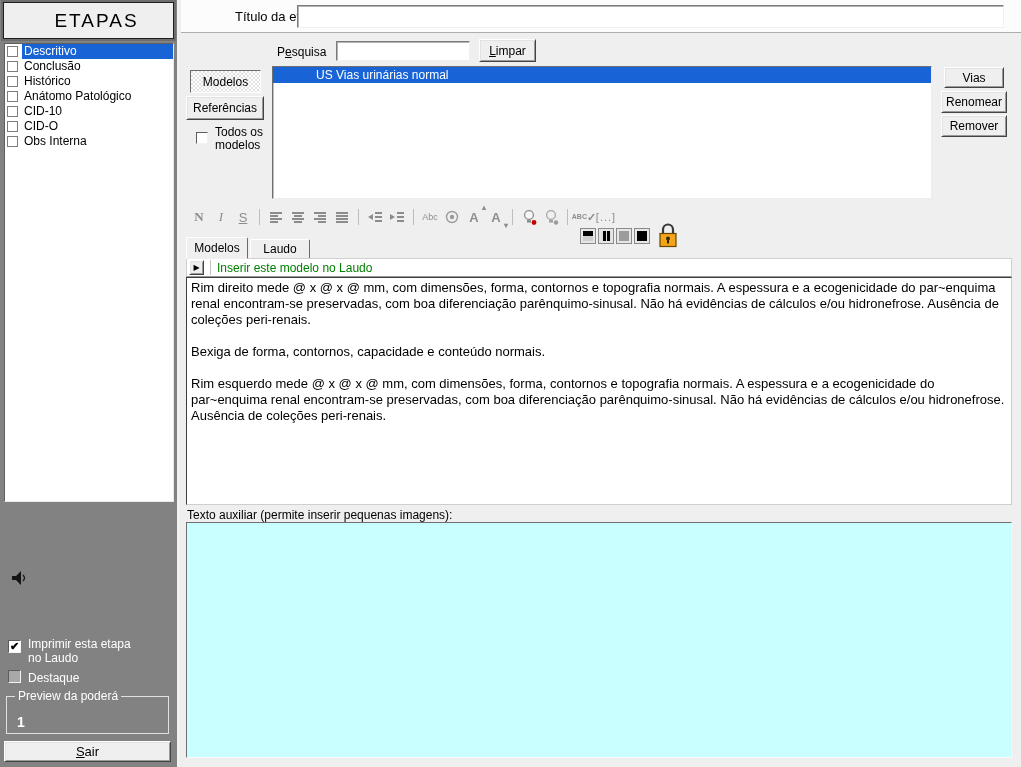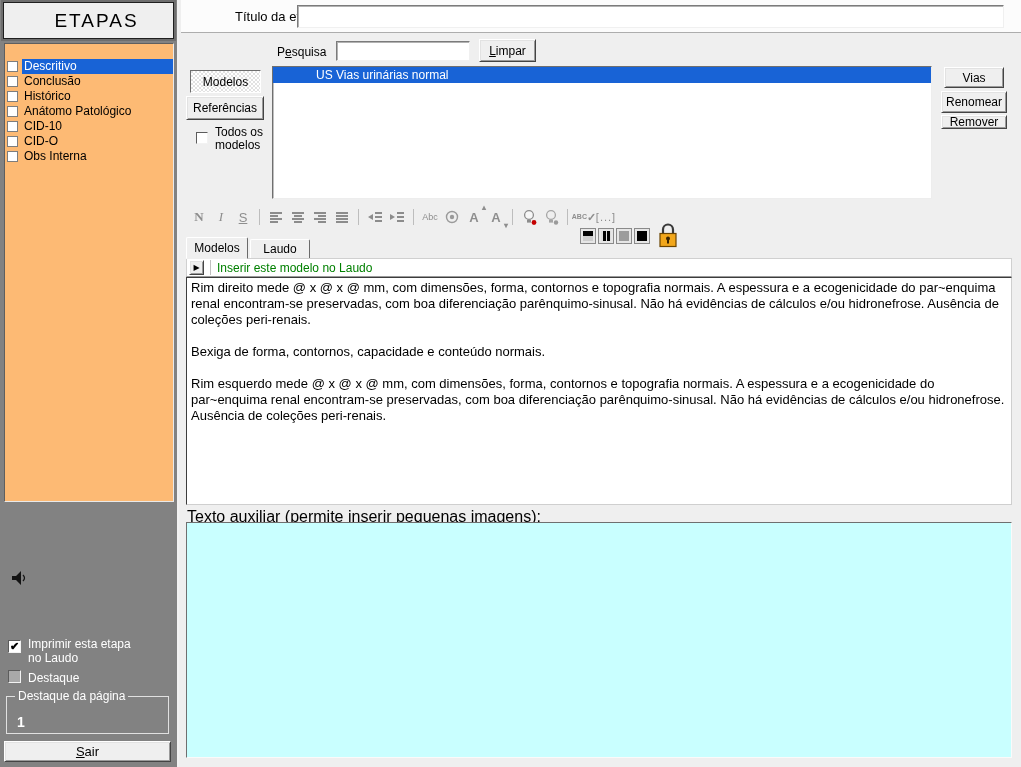--- a/index.html
+++ b/index.html
@@ -19,22 +19,22 @@
   
   .top-ticks { left:346px; top:0; width:666px; height:3px;
     background:repeating-linear-gradient(90deg,#d4d4d4 0 7px,#fbfbfb 7px 14px); }
   .top-frag { top:0; height:4px; background:repeating-linear-gradient(90deg,#bdbdbd 0 5px,#8f8f8f 5px 10px); }
 
   
   #sidebar { left:0; top:0; width:179px; height:767px; background:#828282; border-right:2px solid #f2f2f2; }
   .etapas-box { left:3px; top:2px; width:171px; height:37px; background:#efefef;
     border:1px solid #1f1f1f; box-shadow:0 0 0 2px #6e6e6e; display:flex; align-items:center; justify-content:center; }
   .etapas-title { font-size:19px; letter-spacing:2px; color:#000;margin-left:16px; }
-  .etapas-list { left:4px; top:43px; width:170px; height:459px; background:#fdba74;
-    border:1px solid; border-color:#5f5f5f #e9e9e9 #e9e9e9 #5f5f5f; padding-top:15px; }
+  .etapas-list { left:4px; top:43px; width:170px; height:459px; background:#ffffff;
+    border:1px solid; border-color:#5f5f5f #e9e9e9 #e9e9e9 #5f5f5f; padding-top:0; }
   .etapa-row { height:15px; display:flex; align-items:center; padding-left:2px; }
   .cb-small { width:11px; height:11px; background:#fff; border:1px solid #7d7d7d; margin-right:4px; flex:none; }
   .etapa-label { flex:1; font-size:12px; line-height:15px; padding-left:2px; }
   .etapa-row.selected .etapa-label { background:var(--sel); color:#fff; }
 
   .side-note { left:6px; top:507px; width:168px; color:#fff; font-size:12px; line-height:15px; }
 
   .cbox { width:13px; height:13px; background:#fff; border:1px solid; border-color:#5c5c5c #f2f2f2 #f2f2f2 #5c5c5c;
           display:flex; align-items:center; justify-content:center; font-size:11px; font-weight:bold; color:#000; }
   .cbox.dark { background:#a9a9a9; }
@@ -64,21 +64,21 @@
   .todos-cb-box { left:196px; top:132px; }
   .todos-cb-label { left:215px; top:126px; width:70px; font-size:12px; line-height:13px; }
 
   .models-list { left:272px; top:66px; width:660px; height:133px; background:#fff;
     border:1px solid; border-color:#6f6f6f #ededed #ededed #6f6f6f; box-shadow:inset 1px 1px 0 rgba(0,0,0,.25); }
   .model-item { height:16px; line-height:16px; font-size:12px; padding-left:4px; }
   .model-item.selected { background:var(--sel); color:#fff;padding-left:43px; }
 
   .novo-btn { left:944px; top:67px; width:60px; height:21px; }
   .renomear-btn { left:941px; top:91px; width:66px; height:22px; }
-  .remover-btn { left:941px; top:115px; width:66px; height:14px; }
+  .remover-btn { left:941px; top:115px; width:66px; height:22px; }
 
   
   .toolbar { left:188px; top:206px; height:22px; display:flex; align-items:center; color:#8e8e8e; }
   .ticon { width:22px; height:20px; display:flex; align-items:center; justify-content:center; font-size:13px; }
   .tsep { width:1px; height:16px; background:#bdbdbd; margin:0 5px; }
   .tb-b { font-weight:bold; font-family:"Liberation Serif", serif; }
   .tb-i { font-style:italic; font-family:"Liberation Serif", serif; }
   .tb-u { text-decoration:underline; }
   .tb-abc { font-size:9px; letter-spacing:0; }
   .fontsz { position:relative; font-size:13px; font-weight:bold; }
@@ -104,21 +104,21 @@
   .insert-arrow-btn { width:15px; height:15px; margin-left:2px; font-size:8px; color:#000; }
   .insert-sep { width:1px; height:15px; background:#c0c0c0; margin:0 6px; }
   .insert-label { color:var(--green); font-size:12px; }
 
   
   .editor { left:186px; top:277px; width:826px; height:228px; background:#fff;
     border:1px solid; border-color:#3c3c3c #cfcfcf #cfcfcf #3c3c3c;
     padding:2px 4px; font-size:13px; line-height:16px; overflow:hidden; }
   .para { margin-bottom:16px; white-space:pre-wrap; }
 
-  .aux-label { left:187px; top:508px; font-size:16px; }
+  .aux-label { left:187px; top:508px; font-size:12px; }
   .aux-area { left:186px; top:522px; width:826px; height:236px; background:var(--cyan);
     border:1px solid; border-color:#6f6f6f #fafafa #fafafa #6f6f6f; }
 </style>
 </head>
 <body>
 
 <div class="abs top-frag" style="left:8px; width:58px;"></div>
 <div class="abs top-frag" style="left:84px; width:48px;"></div>
 <div class="abs top-ticks"></div>
 
@@ -169,21 +169,21 @@
     <div class="cbox">✔</div>
   </div>
   <div class="abs side-cb-label" style="left:28px; top:637px; width:110px;">Imprimir esta etapa no Laudo</div>
 
   <div class="abs" style="left:8px; top:670px;">
     <div class="cbox dark"></div>
   </div>
   <div class="abs side-cb-label" style="left:28px; top:671px;">Destaque</div>
 
   <div class="abs preview-group">
-    <span class="preview-legend">Destaque da página</span>
+    <span class="preview-legend">Preview da poderá</span>
     <span class="preview-value">1</span>
   </div>
 
   <div class="abs raised btn sair-btn"><u>S</u>air</div>
 </div>
 
 <div class="abs top-band"></div>
 <div class="abs titulo-label">Título da etapa:</div>
 <input class="abs sunken titulo-input" value="" style="">
 

